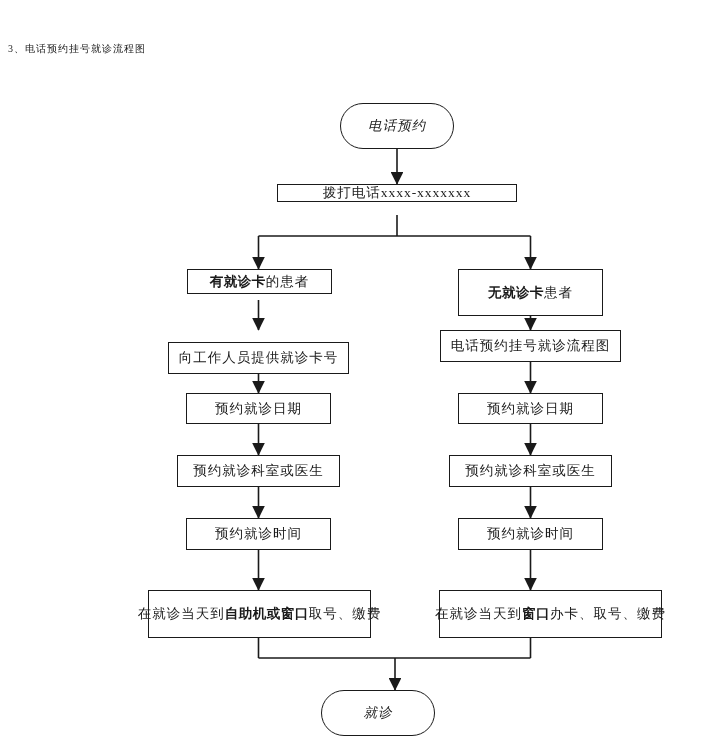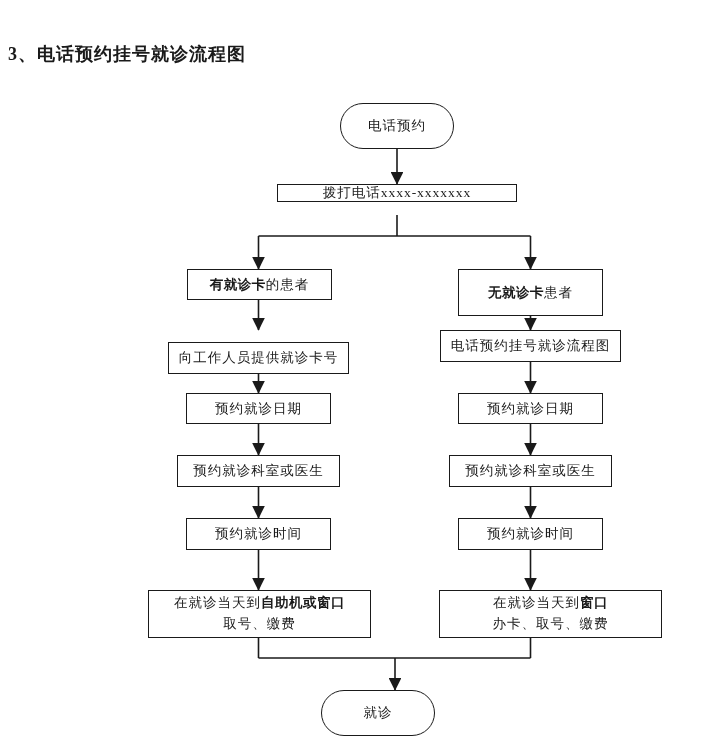--- a/index.html
+++ b/index.html
@@ -13,24 +13,23 @@
     height: 741px;
     background: #ffffff;
     overflow: hidden;
     font-family: "Liberation Serif", "DejaVu Serif", serif;
     color: #1a1a1a;
   }
   .title {
     position: absolute;
     left: 8px;
     top: 42px;
-    font-size: 18px;
+    font-size: 10px;
     letter-spacing: 1px;
     white-space: nowrap;
-    font-weight: bold;
   }
   svg.connectors {
     position: absolute;
     left: 0;
     top: 0;
     width: 715px;
     height: 741px;
     pointer-events: none;
   }
   .node {
@@ -42,23 +41,24 @@
     text-align: center;
     background: #ffffff;
     border: 1.6px solid #1a1a1a;
     font-size: 13.5px;
     letter-spacing: 1px;
     line-height: 1.3;
     white-space: nowrap;
   }
   .stadium {
     border-radius: 23px;
+    font-style: italic;
   }
   .twoline {
-    flex-direction: column;
+    flex-direction: row;
     line-height: 1.55;
     text-align: right;
   }
   .b {
     font-weight: bold;
     font-family: "Liberation Sans", "DejaVu Sans", sans-serif;
     letter-spacing: 0.5px;
   }
 </style>
 </head>
@@ -99,21 +99,21 @@
       <line x1="530.5" y1="638" x2="530.5" y2="658"></line>
       <line x1="258.5" y1="658" x2="530.5" y2="658"></line>
       <line x1="395" y1="658" x2="395" y2="690" marker-end="url(#arrow)"></line>
     </g>
   </svg>
 
   <div class="node stadium" style="left:340px;top:103px;width:114px;height:46px">电话预约</div>
 
   <div class="node" style="left:277px;top:184px;width:240px;height:18px">拨打电话xxxx-xxxxxxx</div>
 
-  <div class="node" style="left:187px;top:269px;width:145px;height:31px">
+  <div class="node" style="left:187px;top:269px;width:145px;height:25px">
     <span class="b">有就诊卡</span>
       <span>的患者</span>
   </div>
 
   <div class="node" style="left:458px;top:269px;width:145px;height:47px">
     <span class="b">无就诊卡</span>
       <span>患者</span>
   </div>
 
   <div class="node" style="left:168px;top:342px;width:181px;height:32px">向工作人员提供就诊卡号</div>

